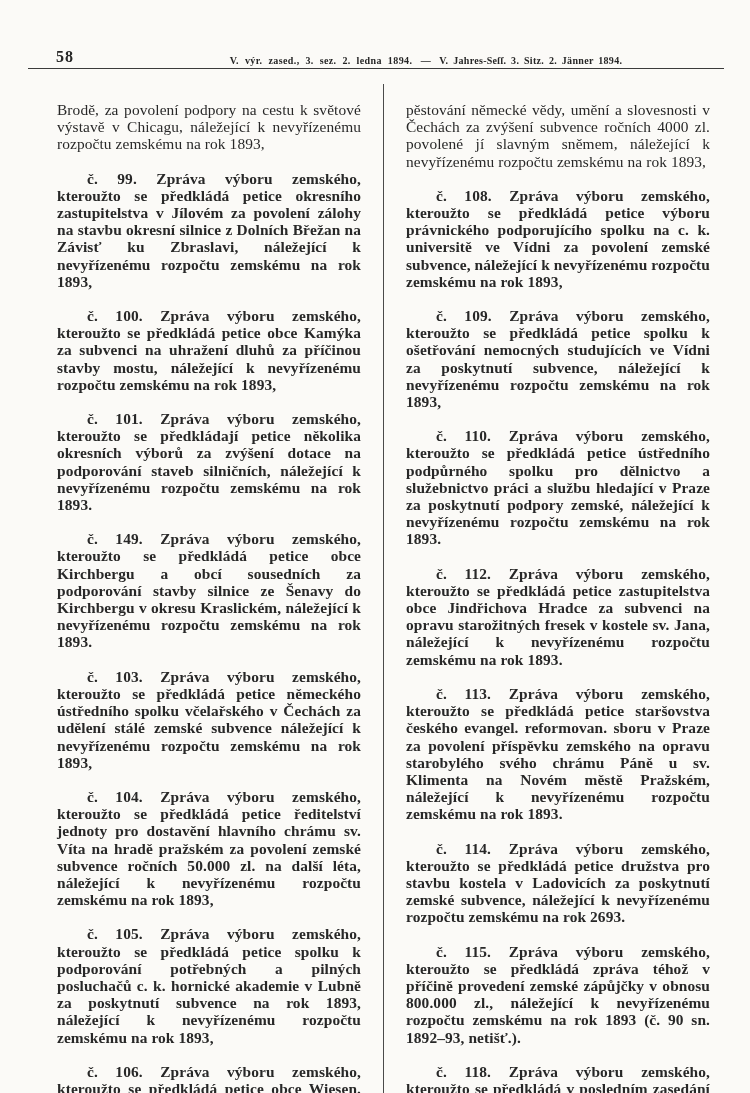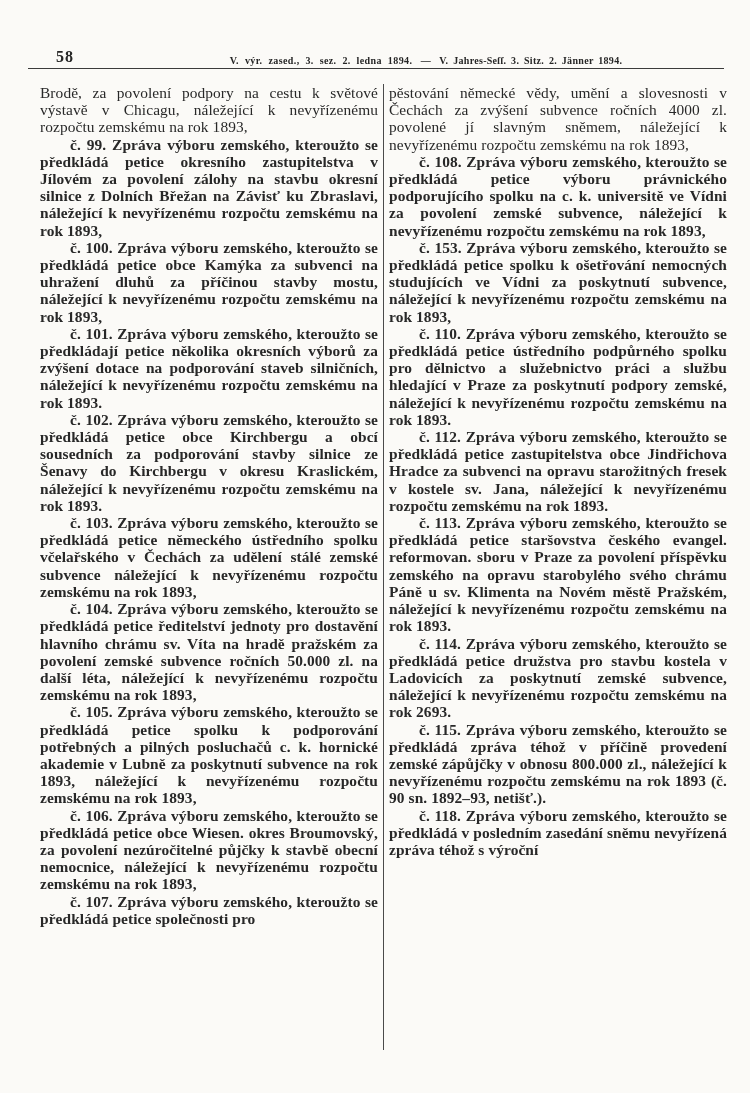--- a/index.html
+++ b/index.html
@@ -74,21 +74,21 @@
     flex: 0 0 auto;
   }
   .col-divider {
     flex: 0 0 1px;
     width: 1px;
     background: #4a4a4a;
     margin: 0 5px 0 5px;
     min-height: 966px;
   }
   .col p {
-    margin: 0;
+    margin: 17px;
     text-align: justify;
     font-size: 15.4px;
     line-height: 17.2px;
     letter-spacing: 0.1px;
     color: #282828;
   }
   .col p.indent {
     text-indent: 30px;
     font-weight: bold;
   }
@@ -106,34 +106,34 @@
 </div>
 <div class="header-rule"></div>
 
 <div class="columns">
 
   <div class="col">
     <p>Brodě, za povolení podpory na cestu k světové výstavě v Chicagu, náležející k nevyřízenému rozpočtu zemskému na rok 1893,</p>
     <p class="indent">č. 99. Zpráva výboru zemského, kteroužto se předkládá petice okresního zastupitelstva v Jílovém za povolení zálohy na stavbu okresní silnice z Dolních Břežan na Závisť ku Zbraslavi, náležející k nevyřízenému rozpočtu zemskému na rok 1893,</p>
     <p class="indent">č. 100. Zpráva výboru zemského, kteroužto se předkládá petice obce Kamýka za subvenci na uhražení dluhů za příčinou stavby mostu, náležející k nevyřízenému rozpočtu zemskému na rok 1893,</p>
     <p class="indent">č. 101. Zpráva výboru zemského, kteroužto se předkládají petice několika okresních výborů za zvýšení dotace na podporování staveb silničních, náležející k nevyřízenému rozpočtu zemskému na rok 1893.</p>
-    <p class="indent">č. 102. Zpráva výboru zemského, kteroužto se předkládá petice obce Kirchbergu a obcí sousedních za podporování stavby silnice ze Šenavy do Kirchbergu v okresu Kraslickém, náležející k nevyřízenému rozpočtu zemskému na rok 1893.</p>
+    <p class="indent">č. 149. Zpráva výboru zemského, kteroužto se předkládá petice obce Kirchbergu a obcí sousedních za podporování stavby silnice ze Šenavy do Kirchbergu v okresu Kraslickém, náležející k nevyřízenému rozpočtu zemskému na rok 1893.</p>
     <p class="indent">č. 103. Zpráva výboru zemského, kteroužto se předkládá petice německého ústředního spolku včelařského v Čechách za udělení stálé zemské subvence náležející k nevyřízenému rozpočtu zemskému na rok 1893,</p>
     <p class="indent">č. 104. Zpráva výboru zemského, kteroužto se předkládá petice ředitelství jednoty pro dostavění hlavního chrámu sv. Víta na hradě pražském za povolení zemské subvence ročních 50.000 zl. na další léta, náležející k nevyřízenému rozpočtu zemskému na rok 1893,</p>
     <p class="indent">č. 105. Zpráva výboru zemského, kteroužto se předkládá petice spolku k podporování potřebných a pilných posluchačů c. k. hornické akademie v Lubně za poskytnutí subvence na rok 1893, náležející k nevyřízenému rozpočtu zemskému na rok 1893,</p>
     <p class="indent">č. 106. Zpráva výboru zemského, kteroužto se předkládá petice obce Wiesen. okres Broumovský, za povolení nezúročitelné půjčky k stavbě obecní nemocnice, náležející k nevyřízenému rozpočtu zemskému na rok 1893,</p>
     <p class="indent">č. 107. Zpráva výboru zemského, kteroužto se předkládá petice společnosti pro</p>
   </div>
 
   <div class="col-divider"></div>
 
   <div class="col">
     <p>pěstování německé vědy, umění a slovesnosti v Čechách za zvýšení subvence ročních 4000 zl. povolené jí slavným sněmem, náležející k nevyřízenému rozpočtu zemskému na rok 1893,</p>
     <p class="indent">č. 108. Zpráva výboru zemského, kteroužto se předkládá petice výboru právnického podporujícího spolku na c. k. universitě ve Vídni za povolení zemské subvence, náležející k nevyřízenému rozpočtu zemskému na rok 1893,</p>
-    <p class="indent">č. 153. Zpráva výboru zemského, kteroužto se předkládá petice spolku k ošetřování nemocných studujících ve Vídni za poskytnutí subvence, náležející k nevyřízenému rozpočtu zemskému na rok 1893,</p>
+    <p class="indent">č. 109. Zpráva výboru zemského, kteroužto se předkládá petice spolku k ošetřování nemocných studujících ve Vídni za poskytnutí subvence, náležející k nevyřízenému rozpočtu zemskému na rok 1893,</p>
     <p class="indent">č. 110. Zpráva výboru zemského, kteroužto se předkládá petice ústředního podpůrného spolku pro dělnictvo a služebnictvo práci a službu hledající v Praze za poskytnutí podpory zemské, náležející k nevyřízenému rozpočtu zemskému na rok 1893.</p>
     <p class="indent">č. 112. Zpráva výboru zemského, kteroužto se předkládá petice zastupitelstva obce Jindřichova Hradce za subvenci na opravu starožitných fresek v kostele sv. Jana, náležející k nevyřízenému rozpočtu zemskému na rok 1893.</p>
     <p class="indent">č. 113. Zpráva výboru zemského, kteroužto se předkládá petice staršovstva českého evangel. reformovan. sboru v Praze za povolení příspěvku zemského na opravu starobylého svého chrámu Páně u sv. Klimenta na Novém městě Pražském, náležející k nevyřízenému rozpočtu zemskému na rok 1893.</p>
     <p class="indent">č. 114. Zpráva výboru zemského, kteroužto se předkládá petice družstva pro stavbu kostela v Ladovicích za poskytnutí zemské subvence, náležející k nevyřízenému rozpočtu zemskému na rok 2693.</p>
     <p class="indent">č. 115. Zpráva výboru zemského, kteroužto se předkládá zpráva téhož v příčině provedení zemské zápůjčky v obnosu 800.000 zl., náležející k nevyřízenému rozpočtu zemskému na rok 1893 (č. 90 sn. 1892–93, netišť.).</p>
     <p class="indent">č. 118. Zpráva výboru zemského, kteroužto se předkládá v posledním zasedání sněmu nevyřízená zpráva téhož s výroční</p>
   </div>
 
 </div>
 

